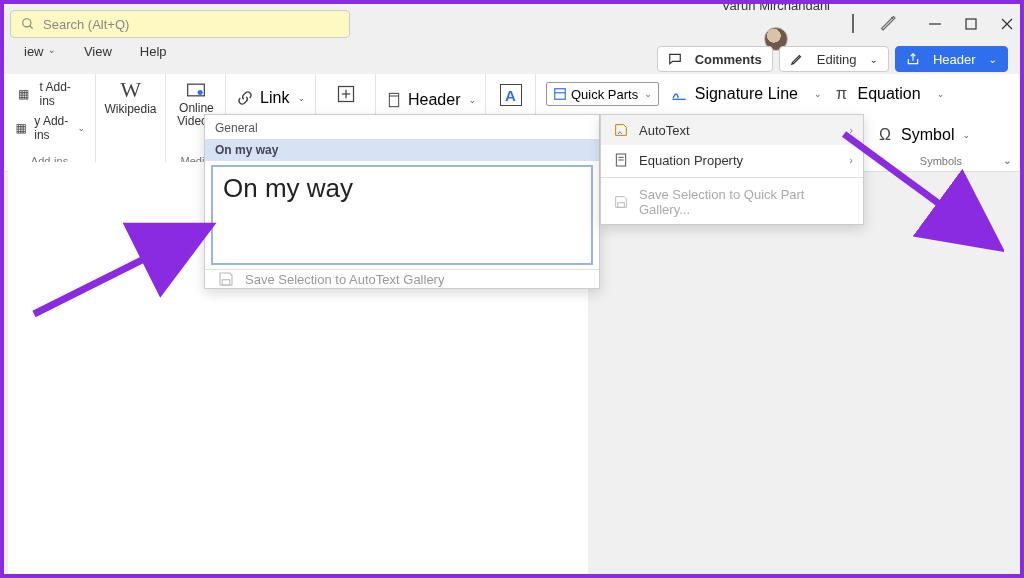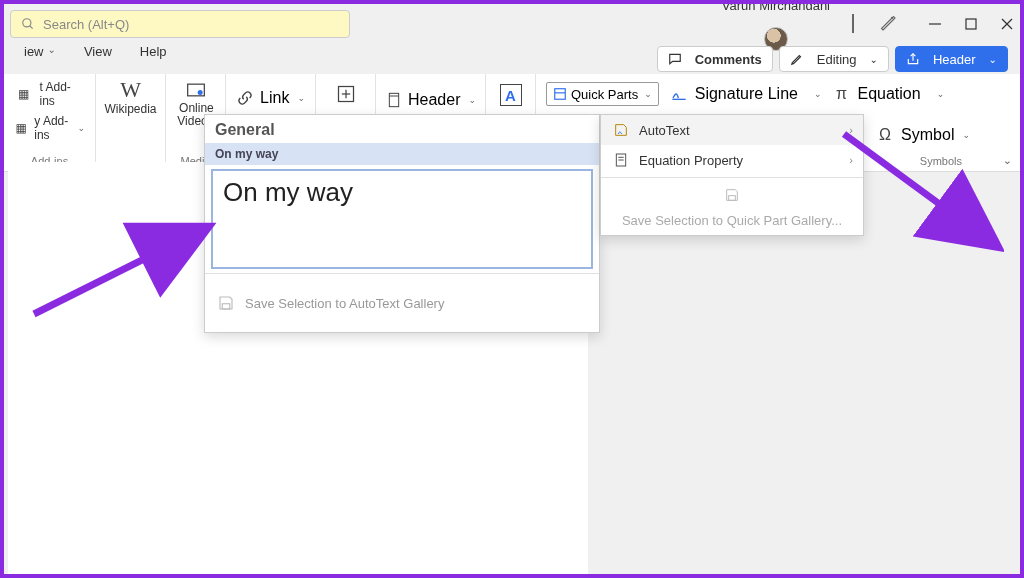--- a/index.html
+++ b/index.html
@@ -35,31 +35,31 @@
   .lnk { display: flex; align-items: center; gap: 6px; cursor: pointer; }
   .chev-s { font-size: 9px; color: #666; margin-left: 2px; }
   
   .qp-btn { border: 1px solid #999; background: #fff; height: 24px; padding: 0 6px; display: flex; align-items: center; gap: 4px; font-size: 13px; border-radius: 2px; cursor: pointer; }
   .ribbon-expand { position: absolute; right: 8px; bottom: 4px; font-size: 11px; color: #666; cursor: pointer; }
   
   
   .dropdown { position: absolute; top: 110px; left: 596px; width: 264px; background: #fff; border: 1px solid #ccc; box-shadow: 0 4px 12px rgba(0,0,0,0.15); font-size: 13px; z-index: 10; }
   .dd-item { display: flex; align-items: center; gap: 10px; padding: 7px 12px; cursor: pointer; color: #333; position: relative; }
   .dd-item.hover { background: #f3f3f3; }
-  .dd-item.disabled { color: #aaa; cursor: default; flex-direction: column; }
+  .dd-item.disabled { color: #aaa; cursor: default; }
   .dd-item .arrow-r { position: absolute; right: 10px; font-size: 11px; color: #888; }
   .dd-sep { border-top: 1px solid #e0e0e0; margin: 2px 0; }
   
   
   .flyout { position: absolute; top: 110px; left: 200px; width: 396px; background: #fff; border: 1px solid #ccc; box-shadow: 0 4px 12px rgba(0,0,0,0.15); z-index: 9; }
-  .fly-head { font-size: 16px; font-weight: 700; color: #555; padding: 6px 10px 4px; }
+  .fly-head { font-size: 12px; font-weight: 400; color: #555; padding: 6px 10px 4px; }
   .fly-sub { background: #d7e3f4; font-size: 12px; font-weight: 600; color: #445; padding: 4px 10px; }
   .fly-card { margin: 4px 6px; border: 2.5px solid #9ab6e0; background: #fff; height: 100px; padding: 6px 10px; display: flex; align-items: flex-start; }
   .fly-card-text { font-size: 26px; font-family: 'Segoe UI Light','Segoe UI',sans-serif; color: #222; }
-  .fly-foot { border-top: 1px solid #e0e0e0; padding: 20px 12px; display: flex; align-items: center; gap: 10px; color: #999; font-size: 13px; cursor: default; }
+  .fly-foot { border-top: 1px solid #e0e0e0; padding: 0 12px; display: flex; align-items: center; gap: 10px; color: #999; font-size: 13px; cursor: default; }
   
   
   .doc { position: absolute; top: 170px; left: 0; right: 0; bottom: 0; background: #f0f0f0; }
   .page { position: absolute; top: -12px; left: 4px; width: 580px; height: 420px; background: #fff; }
   
   
   .arrow { position: absolute; pointer-events: none; z-index: 50; }
   
   svg { display: block; }
 </style>

